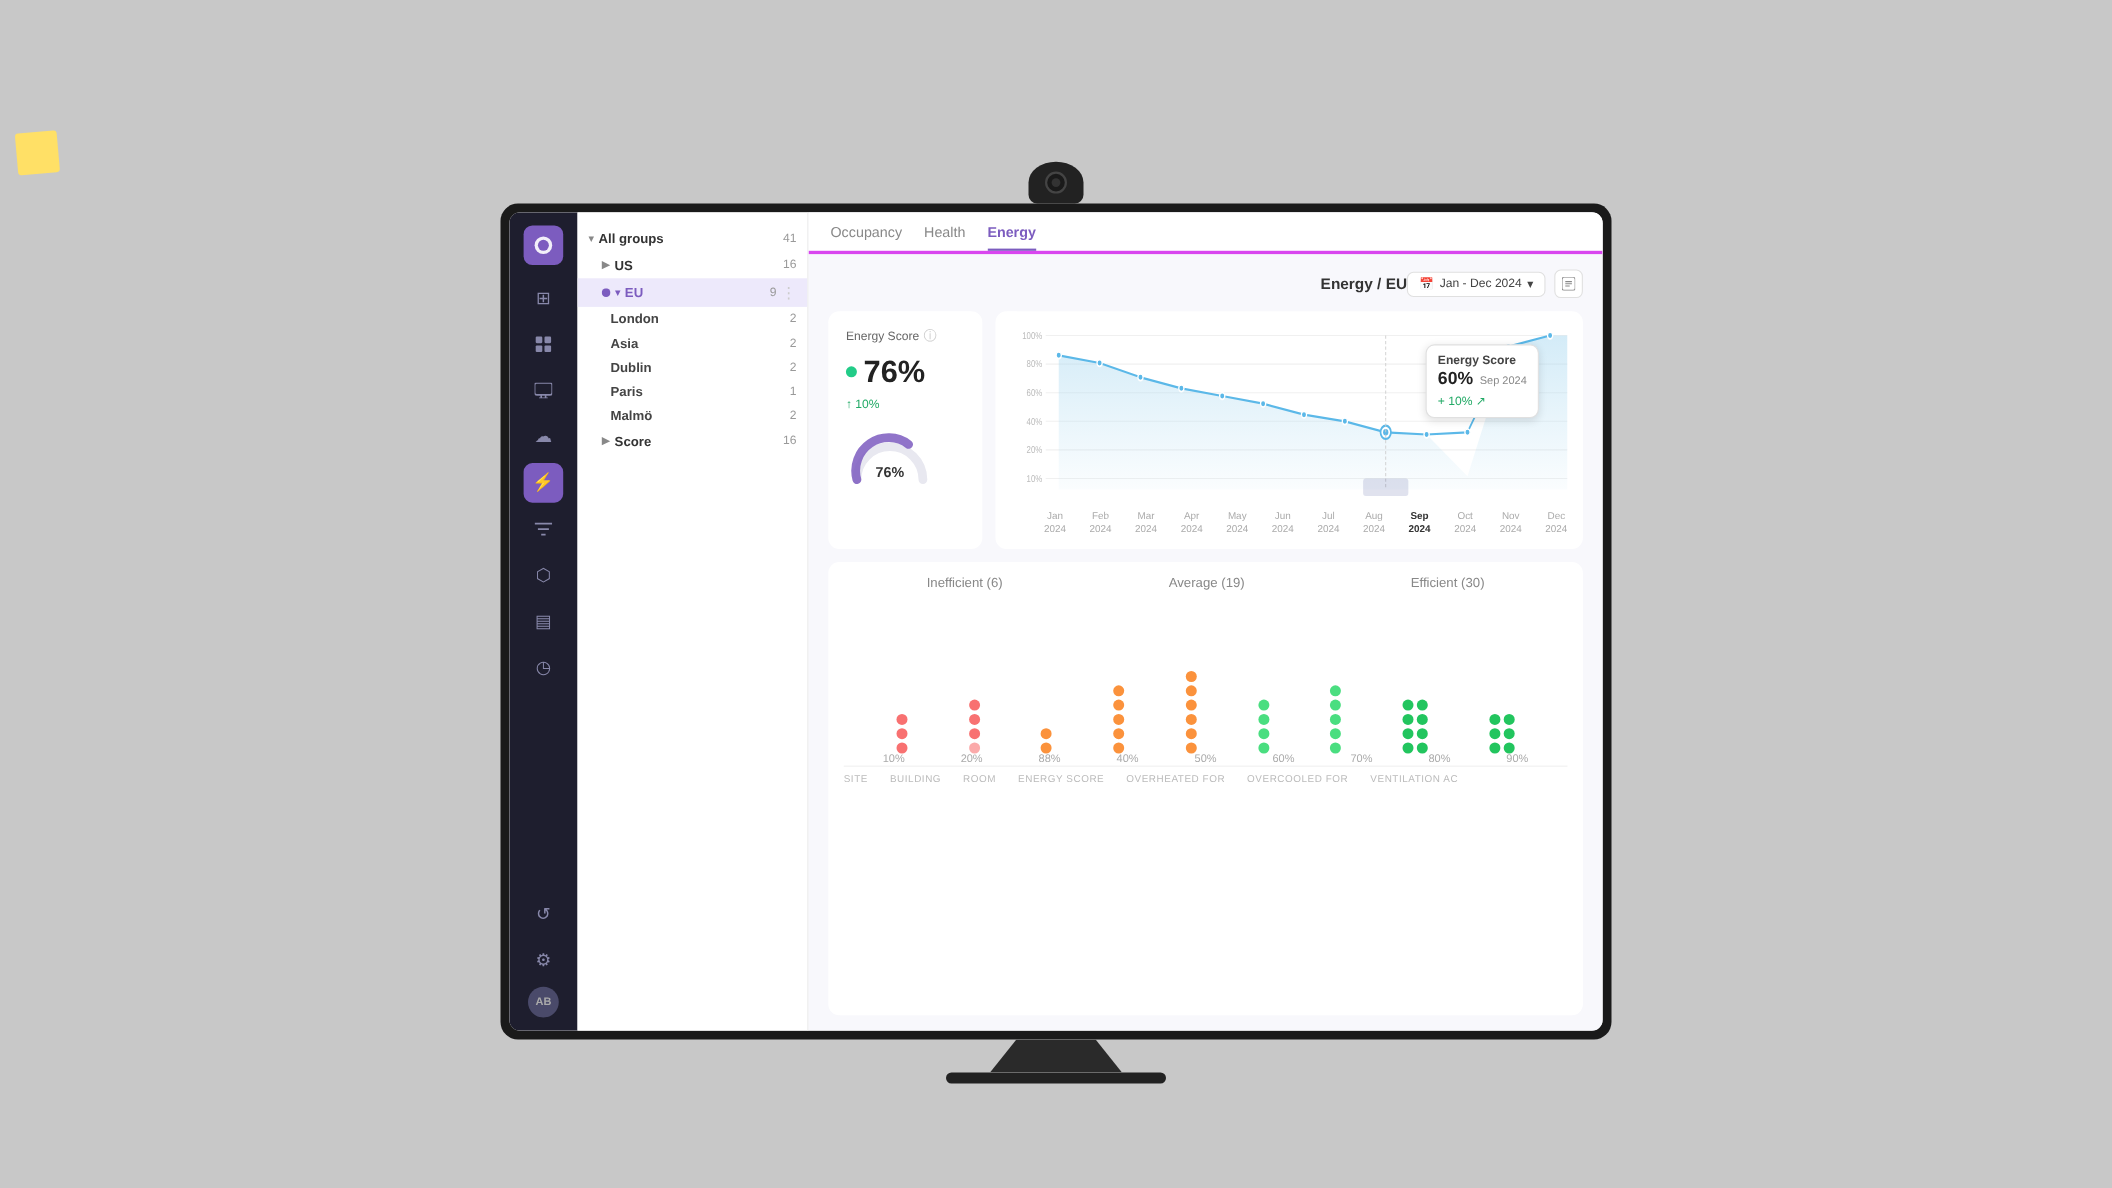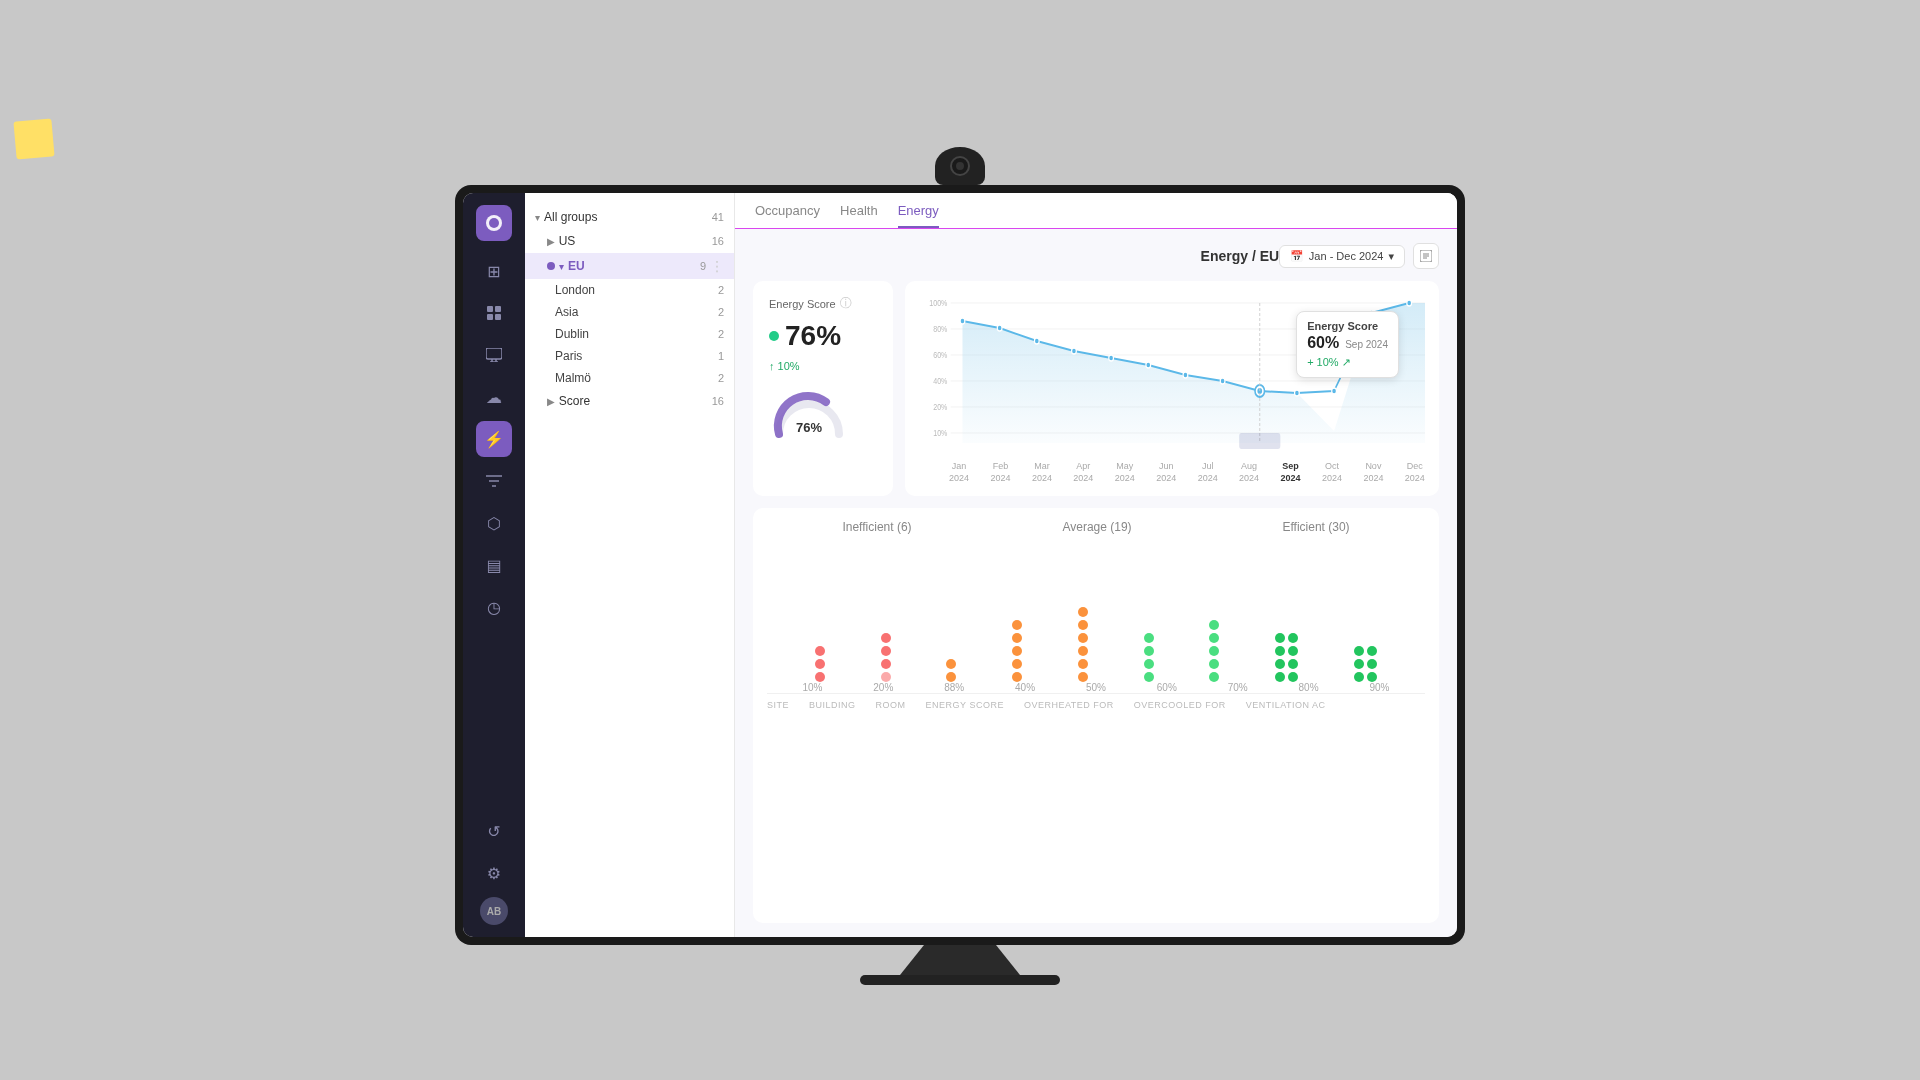--- a/index.html
+++ b/index.html
@@ -92,21 +92,21 @@
     .nav-group-row {
       display: flex;
       align-items: center;
       padding: 5px 10px;
       font-size: 12px;
       color: #333;
       cursor: pointer;
     }
     .nav-group-row.active { background: #ede9fb; }
     .nav-arrow { margin-right: 4px; font-size: 10px; color: #888; }
-    .nav-label { flex: 1; font-weight: 400; }
+    .nav-label { flex: 1; font-weight: 700; }
     .nav-count { color: #999; font-size: 11px; }
     .nav-menu-icon { color: #ccc; font-size: 14px; margin-left: 4px; }
     .nav-child-row {
       display: flex;
       align-items: center;
       padding: 4px 10px 4px 30px;
       font-size: 12px;
       color: #444;
       cursor: pointer;
     }
@@ -117,34 +117,34 @@
       overflow: hidden;
       display: flex;
       flex-direction: column;
     }
     
     .top-tabs {
       display: flex;
       align-items: center;
       padding: 10px 20px 0;
       background: white;
-      border-bottom: 1px solid #d946ef;
+      border-bottom: 3px solid #d946ef;
       gap: 20px;
     }
     .tab {
       font-size: 13px;
       color: #888;
       padding-bottom: 8px;
       cursor: pointer;
       border-bottom: 2px solid transparent;
     }
     .tab.active {
       color: #7c5cbf;
       border-bottom: 2px solid #7c5cbf;
-      font-weight: 400;
+      font-weight: 700;
     }
     
     .content-area {
       flex: 1;
       padding: 14px 18px;
       overflow: hidden;
       display: flex;
       flex-direction: column;
       gap: 12px;
     }

